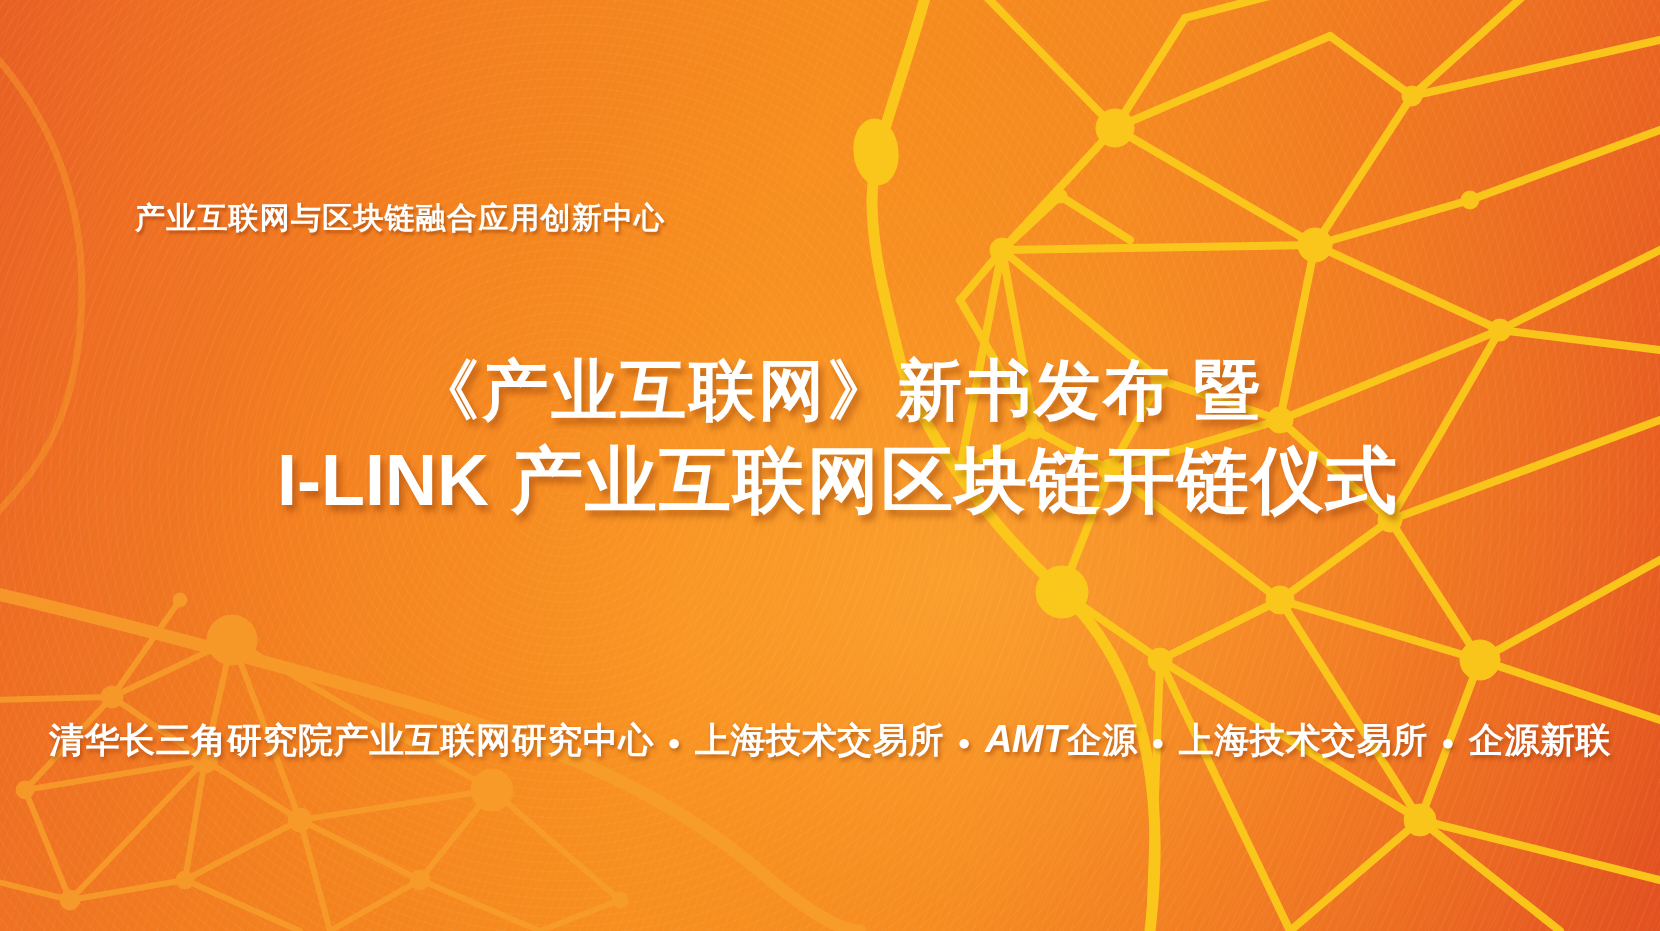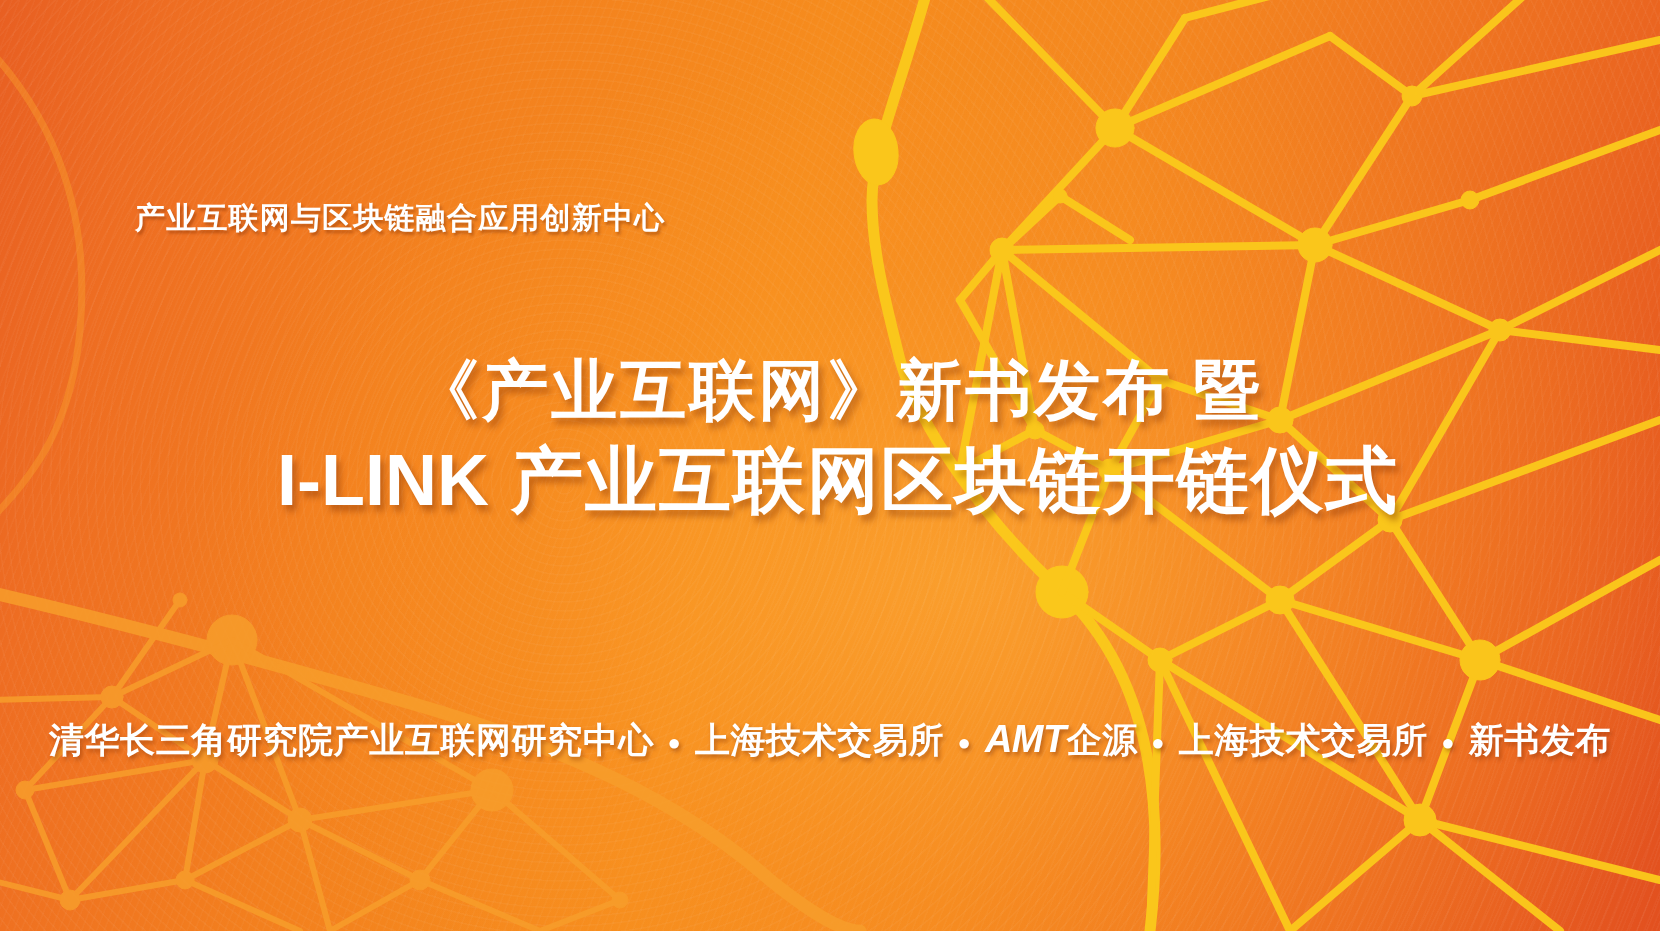--- a/index.html
+++ b/index.html
@@ -271,16 +271,16 @@
 
   <div class="partners">
     <span>清华长三角研究院产业互联网研究中心</span>
     <span class="sep">●</span>
     <span>上海技术交易所</span>
     <span class="sep">●</span>
     <span class="amt">AMT</span><span>企源</span>
     <span class="sep">●</span>
     <span>上海技术交易所</span>
     <span class="sep">●</span>
-    <span>新书发布</span>
+    <span>企源新联</span>
   </div>
 
 </div>
 
 </body></html>

